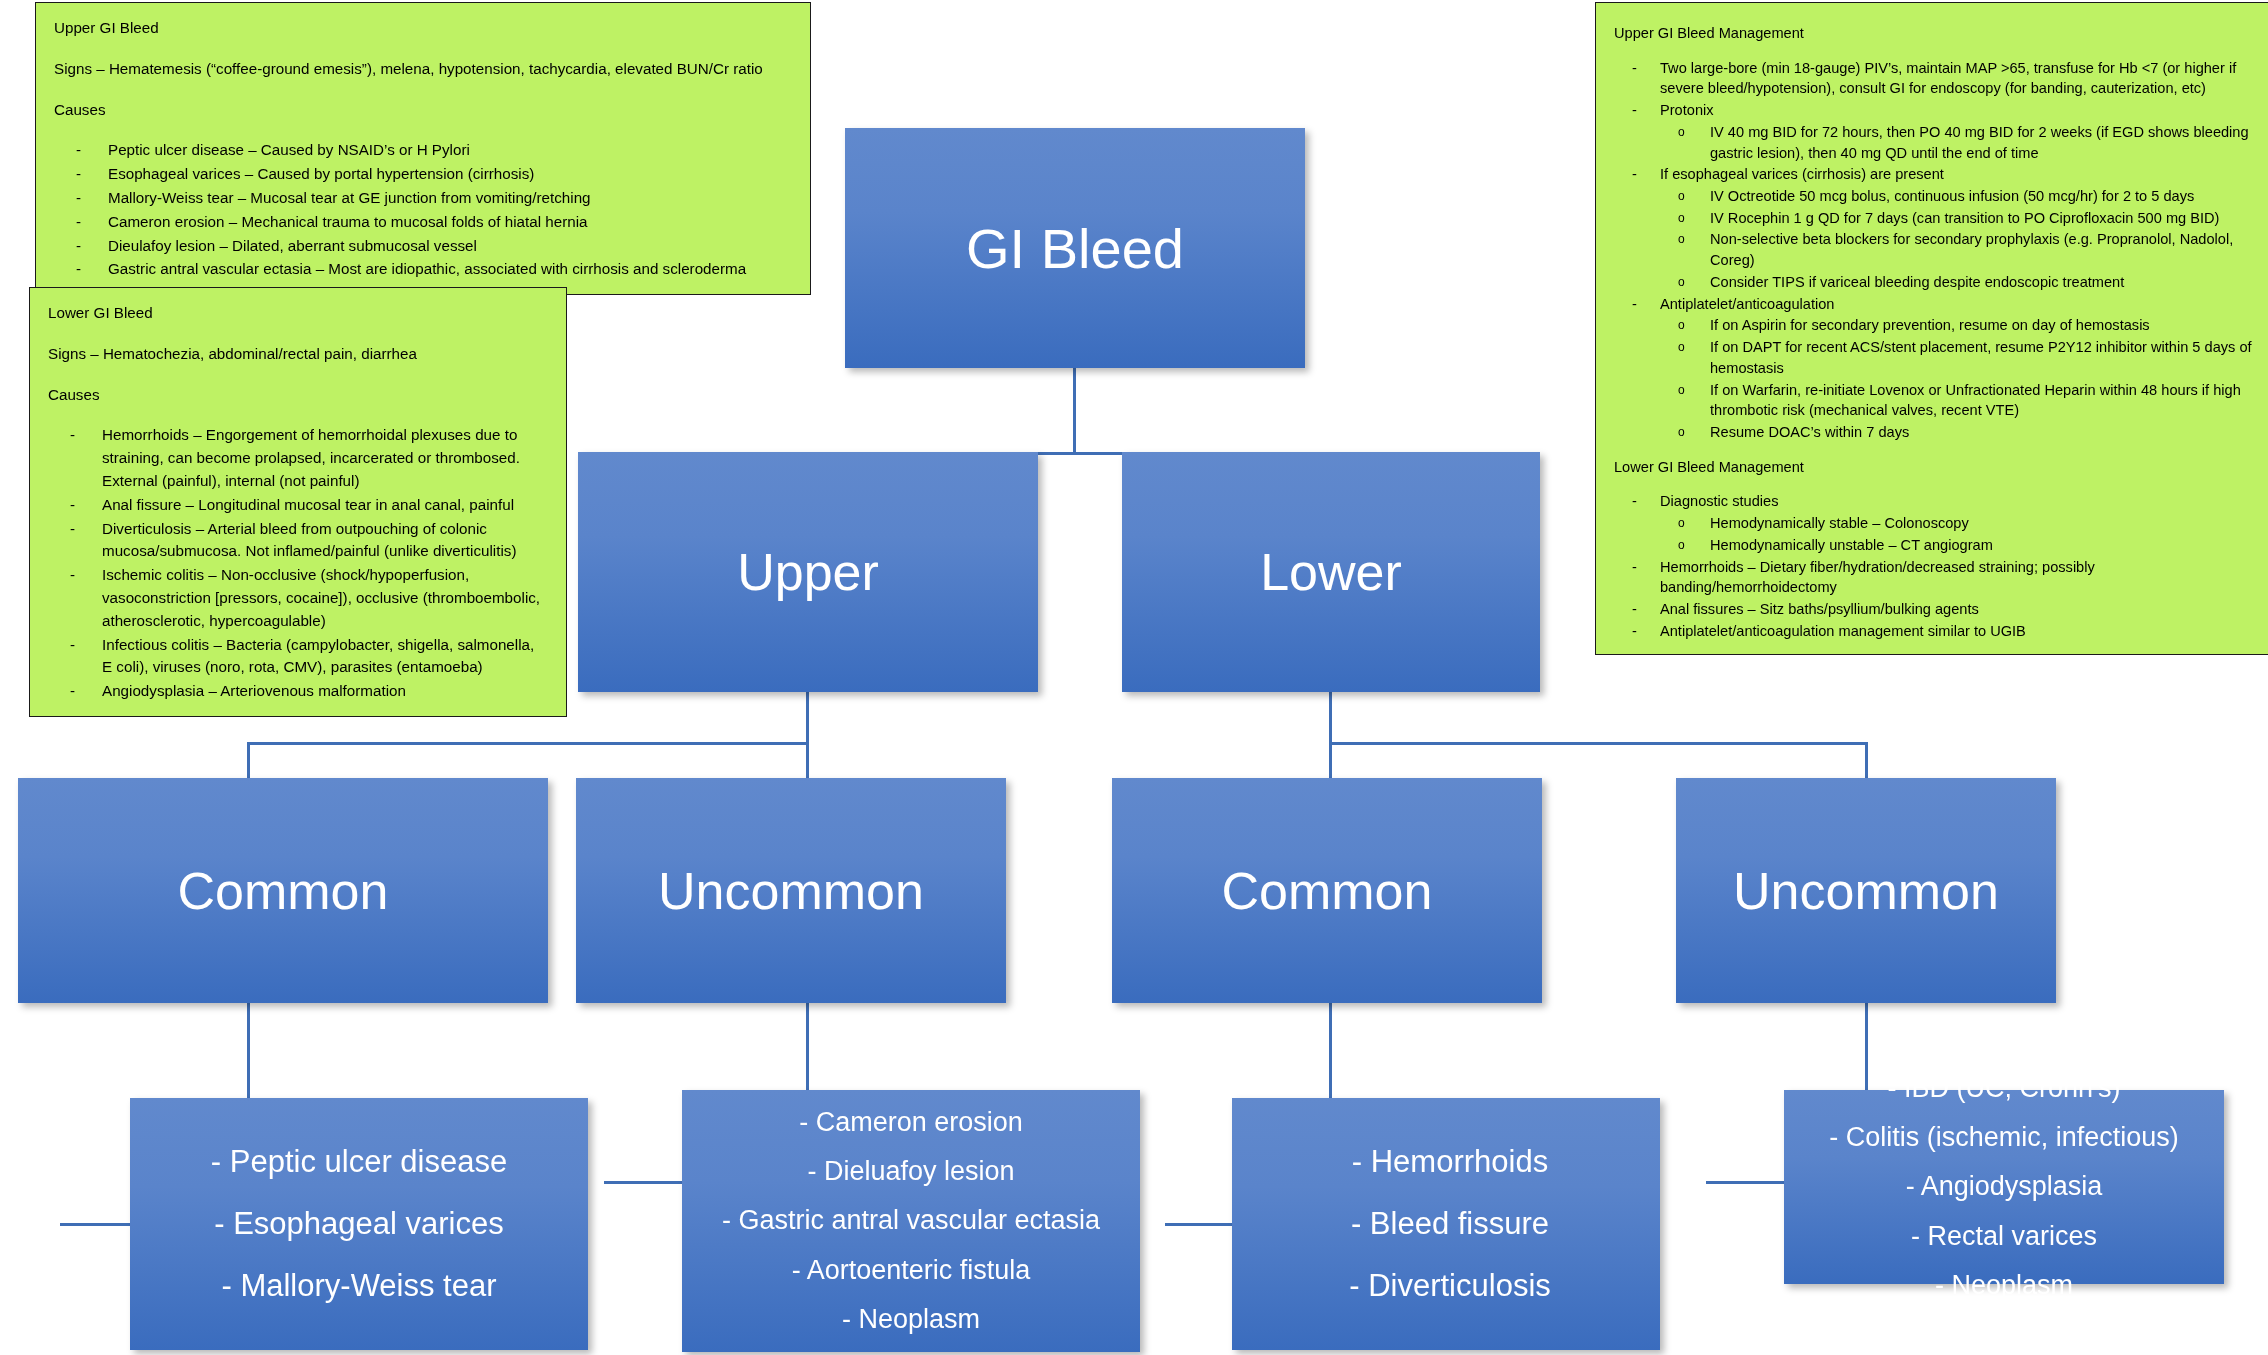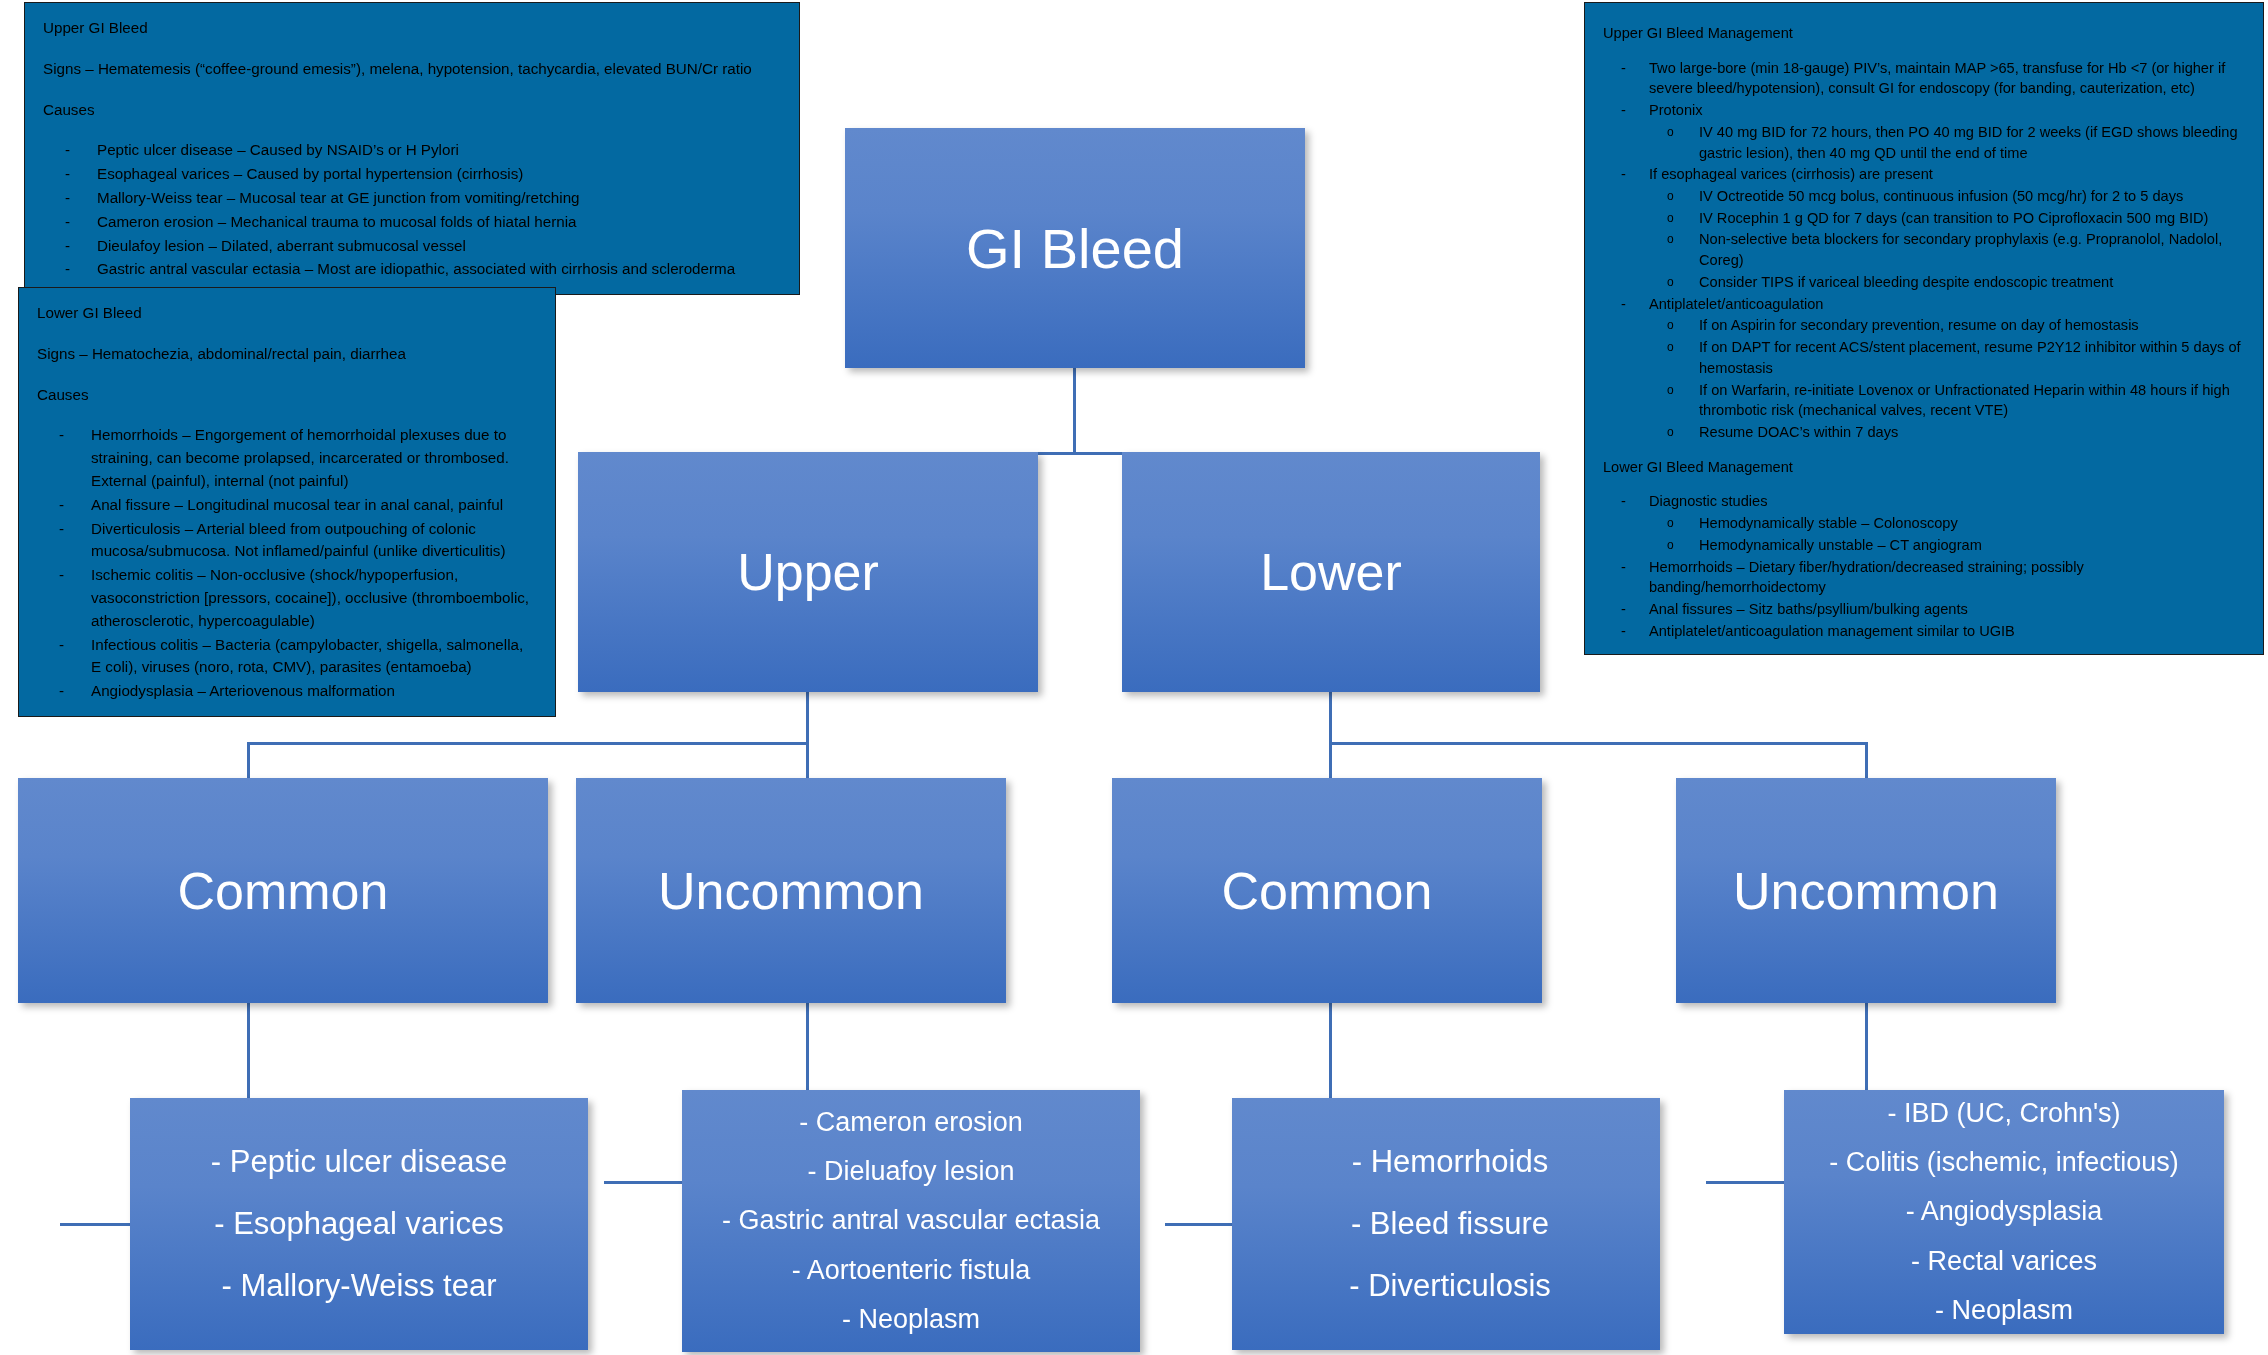--- a/index.html
+++ b/index.html
@@ -11,27 +11,28 @@
     width: 2268px;
     height: 1355px;
     position: relative;
     font-family: "Liberation Sans", sans-serif;
     overflow: hidden;
   }
 
   
   .notebox {
     position: absolute;
-    background: #0369a1;
+    background: #bef264;
     border: 1.6px solid #1a1a1a;
     box-sizing: border-box;
     padding: 14px 18px 12px 18px;
     color: #000000;
     font-size: 15.2px;
     line-height: 1.5;
+    margin-left: 11px;
   }
   .notebox .nb-title {
     margin: 0 0 18px 0;
   }
   .notebox .nb-line {
     margin: 0 0 18px 0;
   }
   .notebox ul {
     list-style: none;
     margin: 0;
@@ -119,21 +120,21 @@
     align-items: center;
     justify-content: center;
     text-align: center;
     padding: 10px 8px;
   }
   .leaf .lline { display: block; width: 100%; }
 
   #leaf-common-u   { left: 130px;  top: 1098px; width: 458px; height: 252px; font-size: 31px; line-height: 2.0; }
   #leaf-uncommon-u { left: 682px;  top: 1090px; width: 458px; height: 262px; font-size: 27px; line-height: 1.82; }
   #leaf-common-l   { left: 1232px; top: 1098px; width: 428px; height: 252px; font-size: 31px; line-height: 2.0; padding-left: 16px; }
-  #leaf-uncommon-l { left: 1784px; top: 1090px; width: 440px; height: 244px; font-size: 27px; line-height: 1.82; }
+  #leaf-uncommon-l { left: 1784px; top: 1090px; width: 440px; height: 194px; font-size: 27px; line-height: 1.82; }
 </style>
 </head>
 <body>
 
 <div class="conn v" style="left:1073px; top:368px; height:86px;"></div>
 <div class="conn h" style="left:806px; top:452px; width:525px;"></div>
 <div class="conn v" style="left:806px; top:452px; height:4px;"></div>
 <div class="conn v" style="left:1329px; top:452px; height:4px;"></div>
 
 <div class="conn v" style="left:806px; top:692px; height:52px;"></div>

